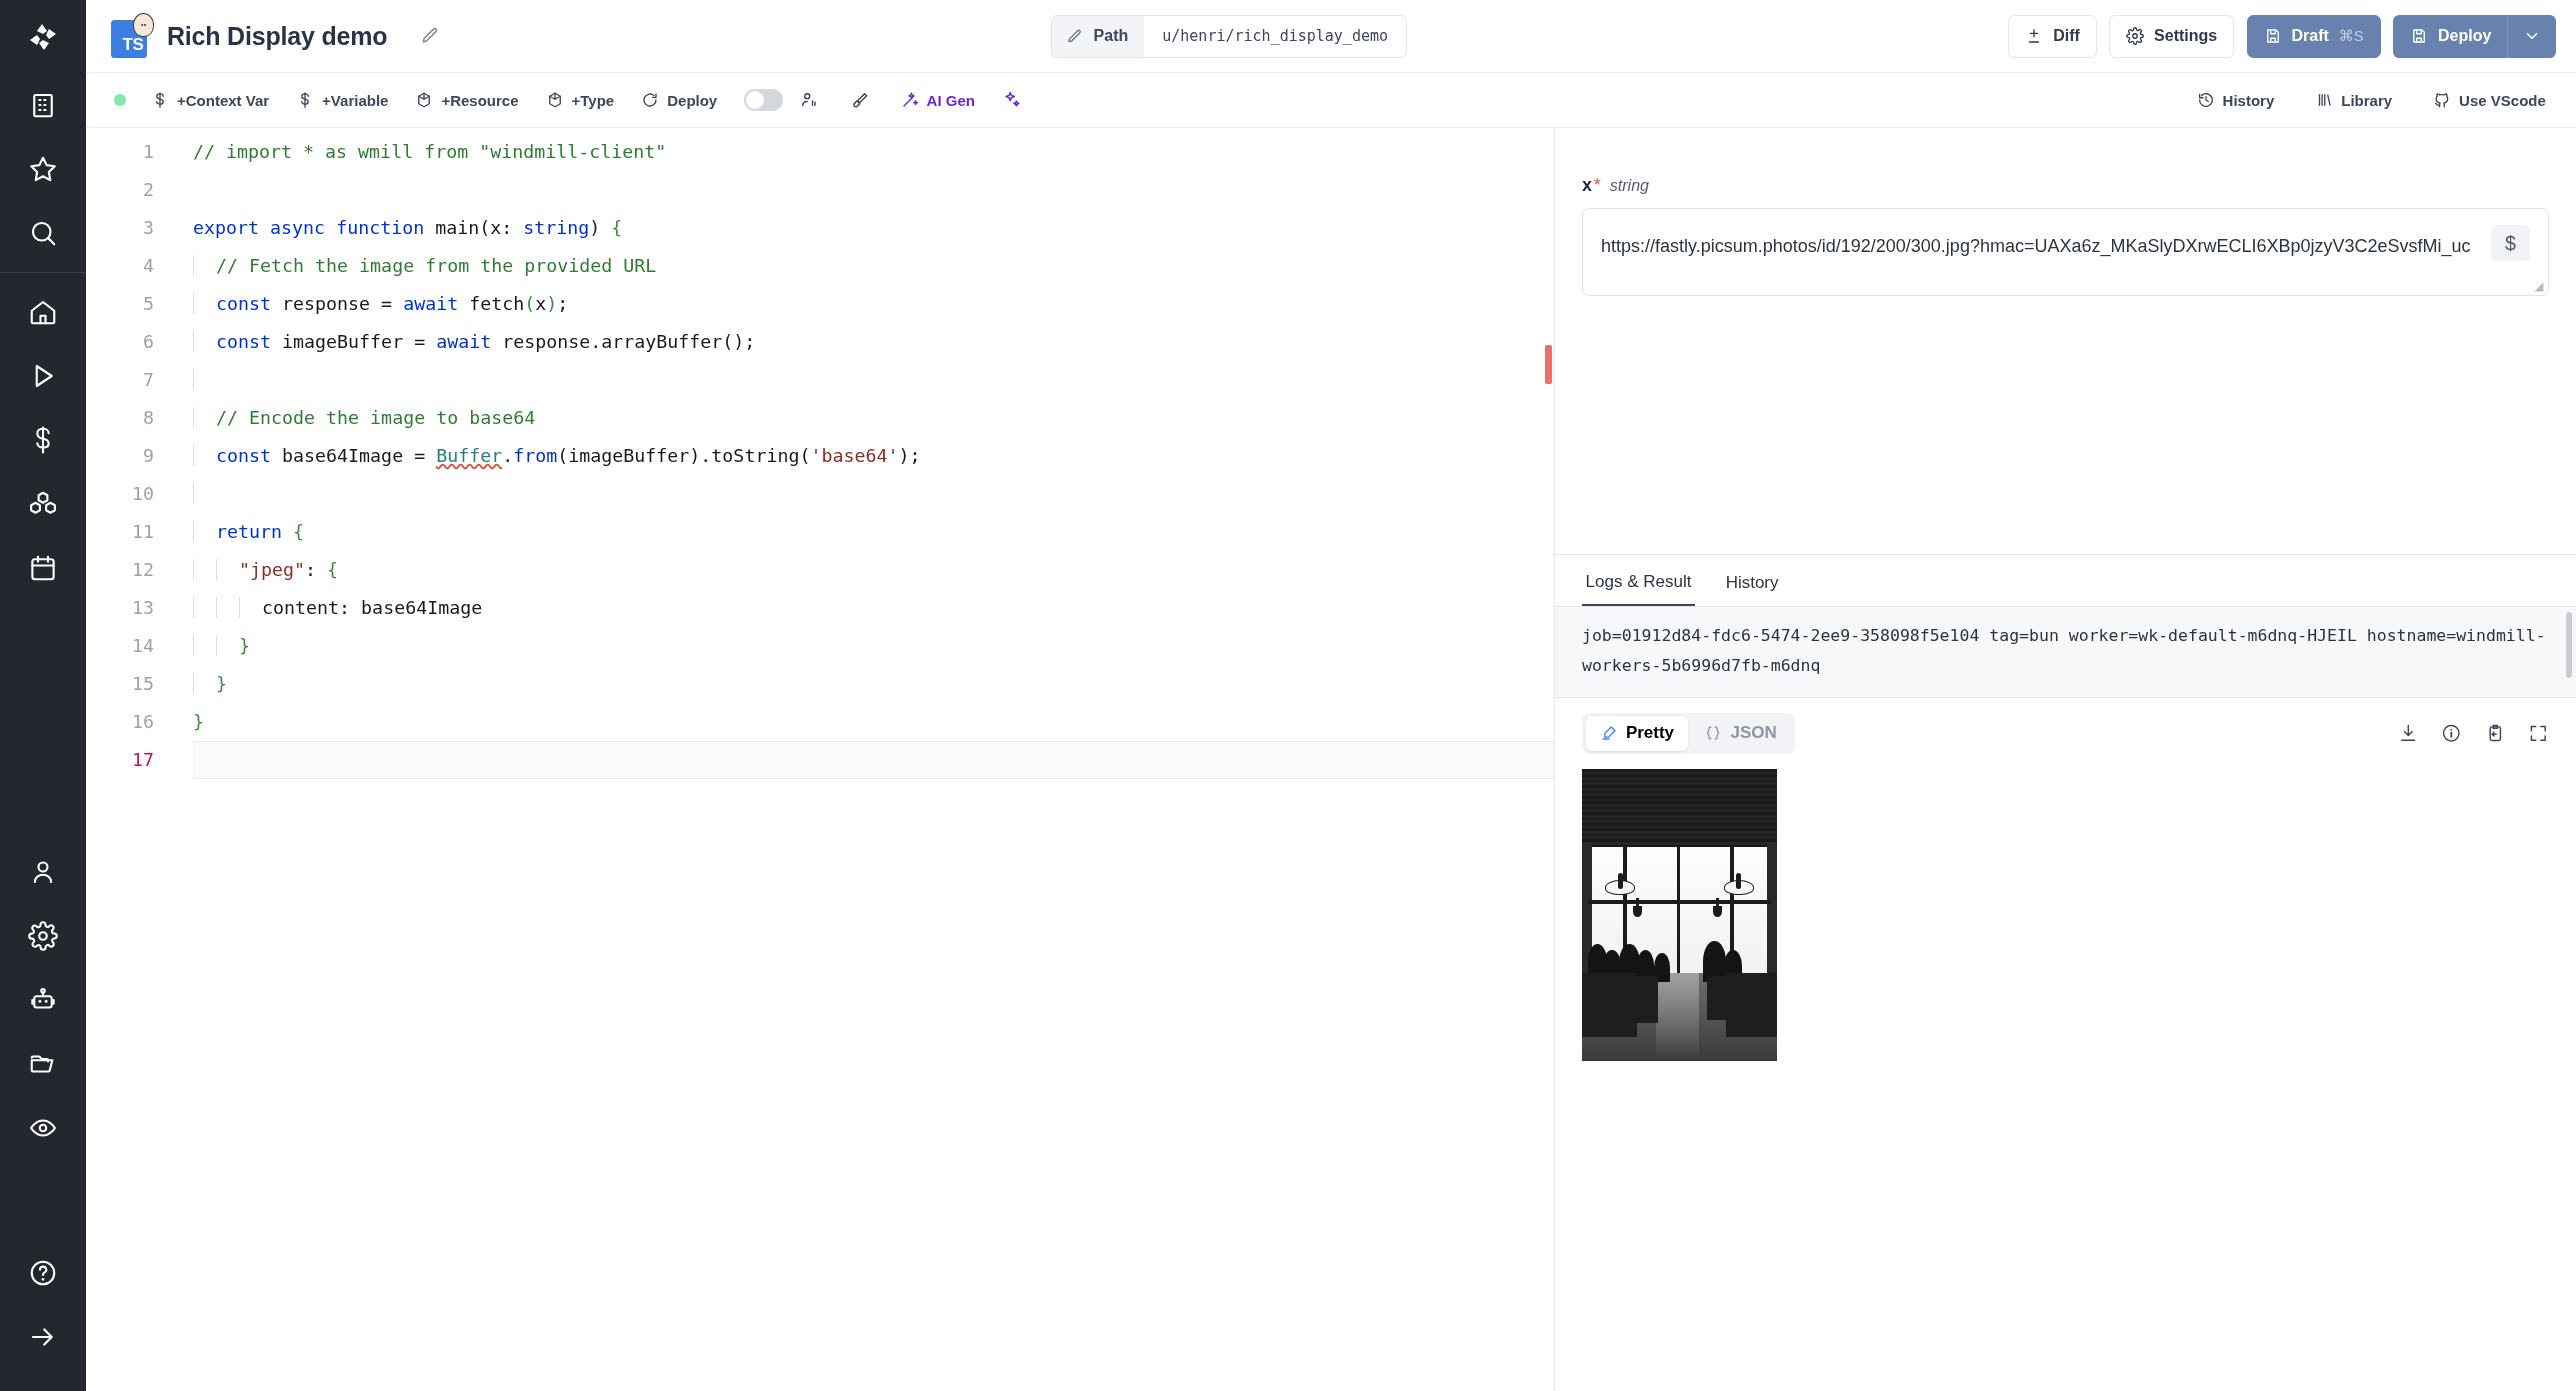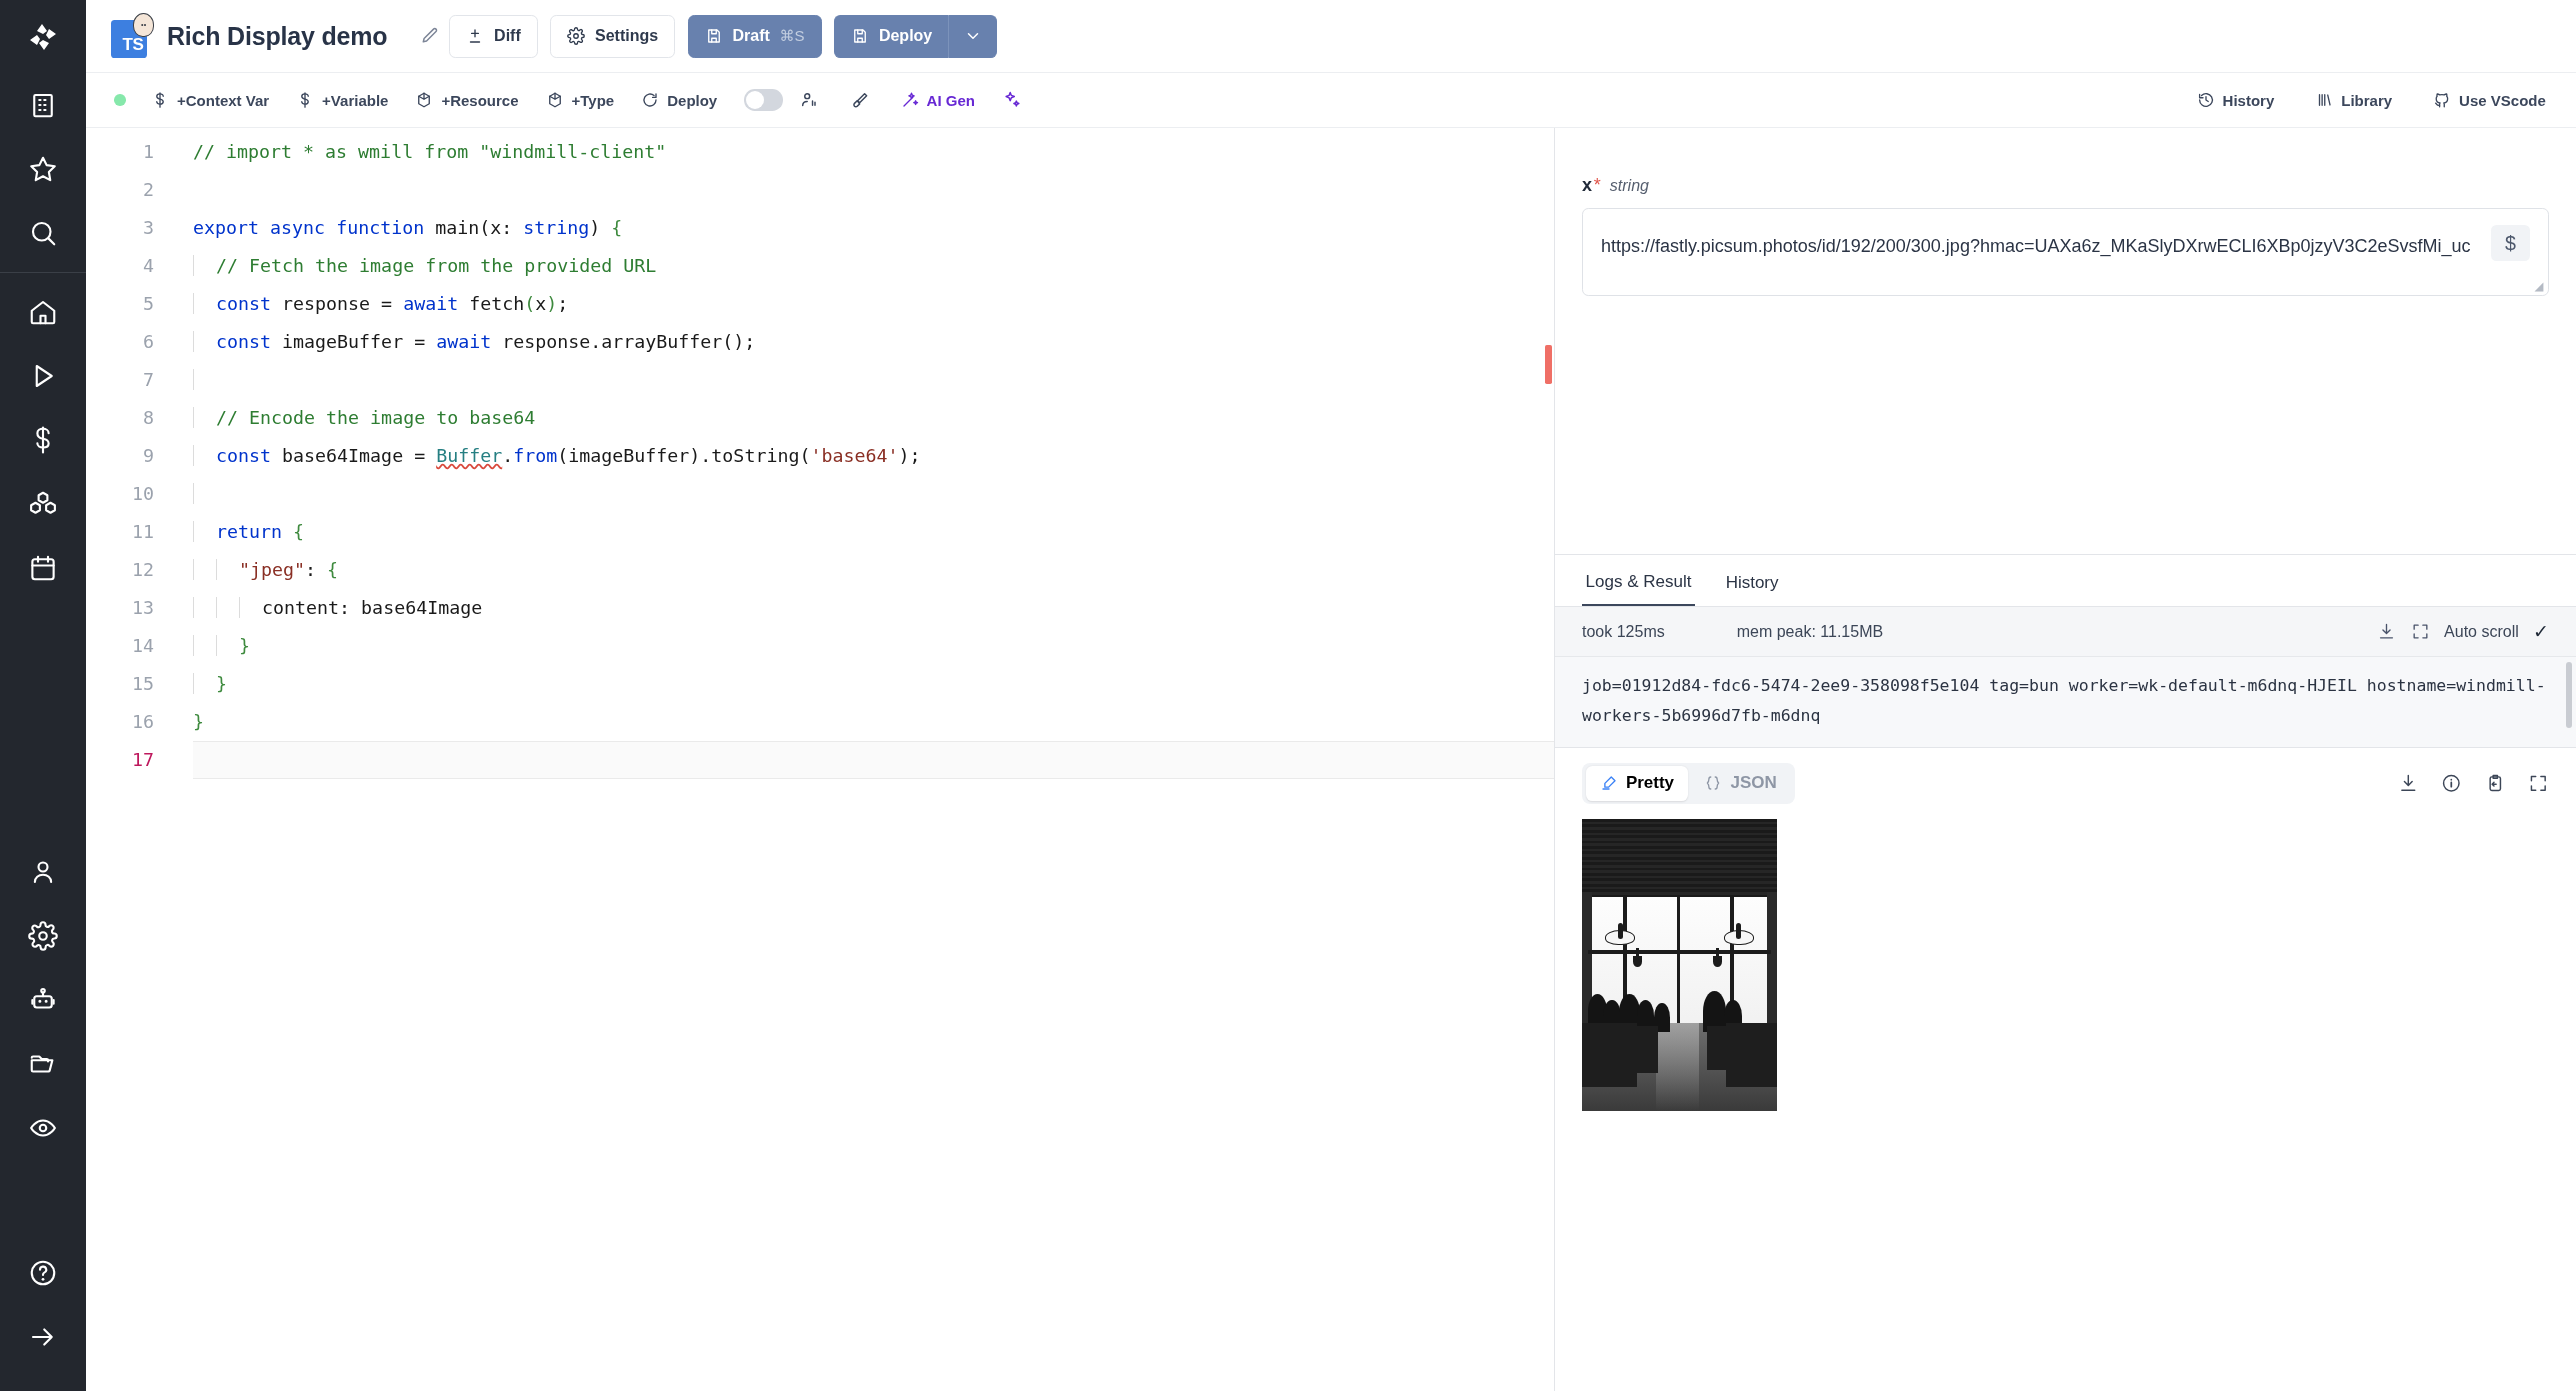--- a/index.html
+++ b/index.html
@@ -377,20 +377,33 @@
       <div class="sq">TS</div>
       <div class="egg">••</div>
     </div>
     <div id="page-title">Rich Display demo</div>
     <div class="icon-btn-plain">
       <svg viewBox="0 0 24 24">
           <path d="M16.5 3.8a2.1 2.1 0 0 1 3 3L8 18.3l-4 1 1-4z"></path>
         </svg>
     </div>
 
+    <div class="topbar-center">
+      <div class="path-wrap">
+        <div class="path-label">
+          <span style="display:flex;">
+            <svg viewBox="0 0 24 24">
+                <path d="M16.5 3.8a2.1 2.1 0 0 1 3 3L8 18.3l-4 1 1-4z"></path>
+              </svg>
+          </span>
+          <span>Path</span>
+        </div>
+        <div class="path-value">u/henri/rich_display_demo</div>
+      </div>
+    </div>
 
     <div class="topbar-right">
       <div class="btn">
         <span style="display:flex;">
           <svg viewBox="0 0 24 24">
               <path d="M12 4v9M7.5 8.5h9M6 20h12"></path>
             </svg>
         </span>
         <span>Diff</span>
       </div>
@@ -588,38 +601,20 @@
           <div class="resize-grip">◢</div>
         </div>
       </div>
 
       <div id="logs-section">
         <div class="tabs">
           <div class="tab active">Logs &amp; Result</div>
           <div class="tab">History</div>
         </div>
 
-        <div class="log-meta">
-          <span>took 125ms</span>
-          <span>mem peak: 11.15MB</span>
-          <span class="right">
-            <span style="display:flex;">
-              <svg viewBox="0 0 24 24">
-                  <path d="M12 3v11M7.5 10L12 14.5 16.5 10M4.5 20h15"></path>
-                </svg>
-            </span>
-            <span style="display:flex;">
-              <svg viewBox="0 0 24 24">
-                  <path d="M9 4H4v5M15 4h5v5M9 20H4v-5M15 20h5v-5"></path>
-                </svg>
-            </span>
-            <span>Auto scroll</span>
-            <span class="check">✓</span>
-          </span>
-        </div>
 
         <div class="log-body">
           <span>job=01912d84-fdc6-5474-2ee9-358098f5e104 tag=bun worker=wk-default-m6dnq-HJEIL hostname=windmill-workers-5b6996d7fb-m6dnq</span>
           <div class="log-scroll"></div>
         </div>
 
         <div class="result-bar">
           <div class="seg">
             <div class="seg-item active">
               <span style="display:flex;">

